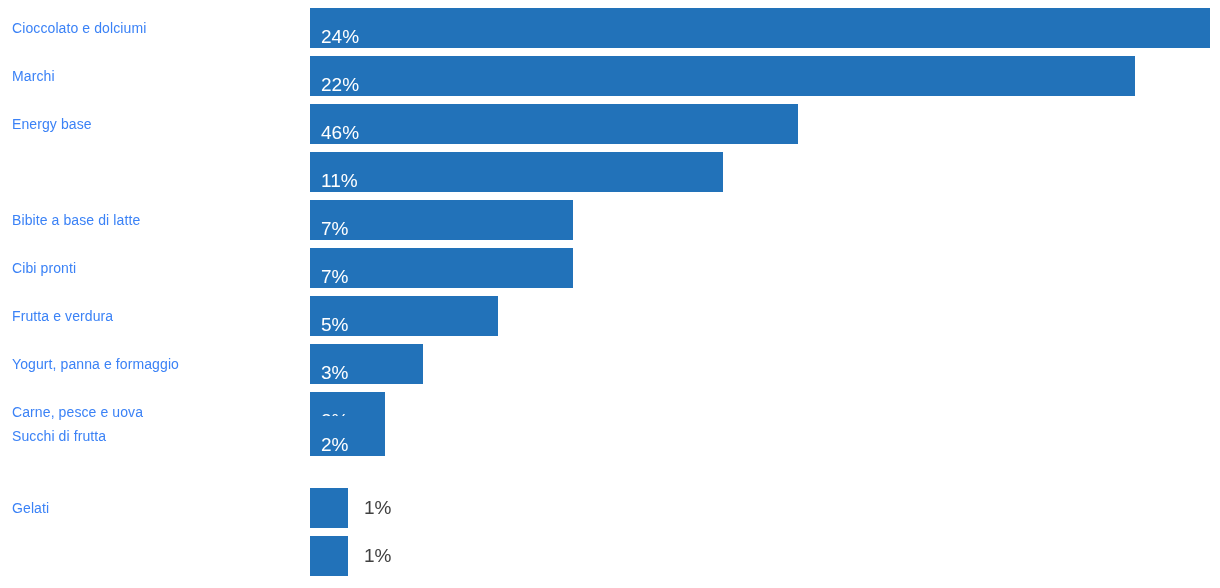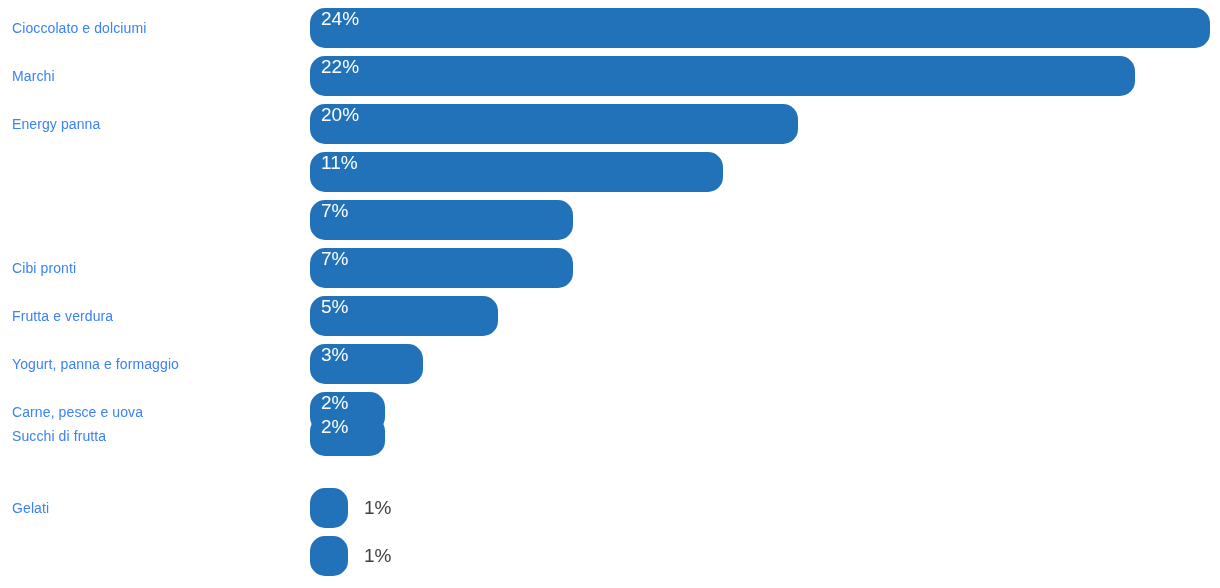--- a/index.html
+++ b/index.html
@@ -51,23 +51,22 @@
     top: 0;
     height: 48px;
     display: flex;
     align-items: center;
   }
 
   .bar {
     height: 40px;
     background: #2272b9;
     display: flex;
-    align-items: flex-start;
+    align-items: flex-end;
     box-sizing: border-box;
-    border-radius: 15px;
   }
 
   .bar-value-inside {
     color: #ffffff;
     font-size: 19px;
     line-height: 22px;
     padding-left: 11px;
     white-space: nowrap;
   }
 
@@ -93,35 +92,36 @@
     </div>
     <div class="row" style="top: 52px;">
       <div class="cat-label">Marchi</div>
       <div class="bar-track">
         <div class="bar" style="width: 825px; background: rgb(34, 114, 185);">
           <span class="bar-value-inside">22%</span>
         </div>
       </div>
     </div>
     <div class="row" style="top: 100px;">
-      <div class="cat-label">Energy panna</div>
+      <div class="cat-label">Energy base</div>
       <div class="bar-track">
         <div class="bar" style="width: 487.5px; background: rgb(34, 114, 185);">
-          <span class="bar-value-inside">20%</span>
+          <span class="bar-value-inside">46%</span>
         </div>
       </div>
     </div>
     <div class="row" style="top: 148px;">
       <div class="bar-track">
         <div class="bar" style="width: 412.5px; background: rgb(34, 114, 185);">
           <span class="bar-value-inside">11%</span>
         </div>
       </div>
     </div>
     <div class="row" style="top: 196px;">
+      <div class="cat-label">Bibite a base di latte</div>
       <div class="bar-track">
         <div class="bar" style="width: 262.5px; background: rgb(34, 114, 185);">
           <span class="bar-value-inside">7%</span>
         </div>
       </div>
     </div>
     <div class="row" style="top: 244px;">
       <div class="cat-label">Cibi pronti</div>
       <div class="bar-track">
         <div class="bar" style="width: 262.5px; background: rgb(34, 114, 185);">

